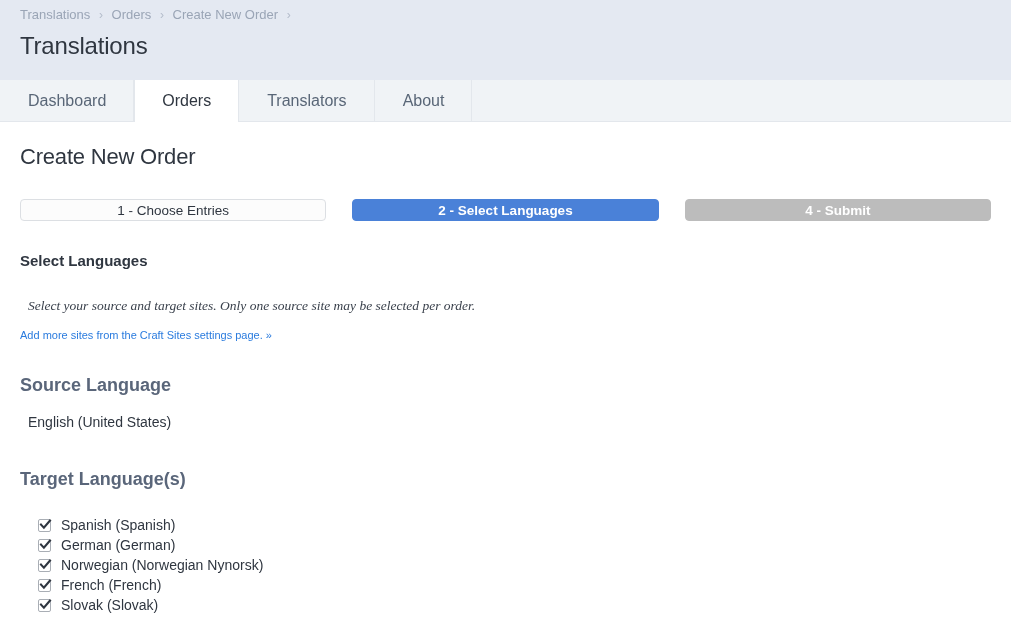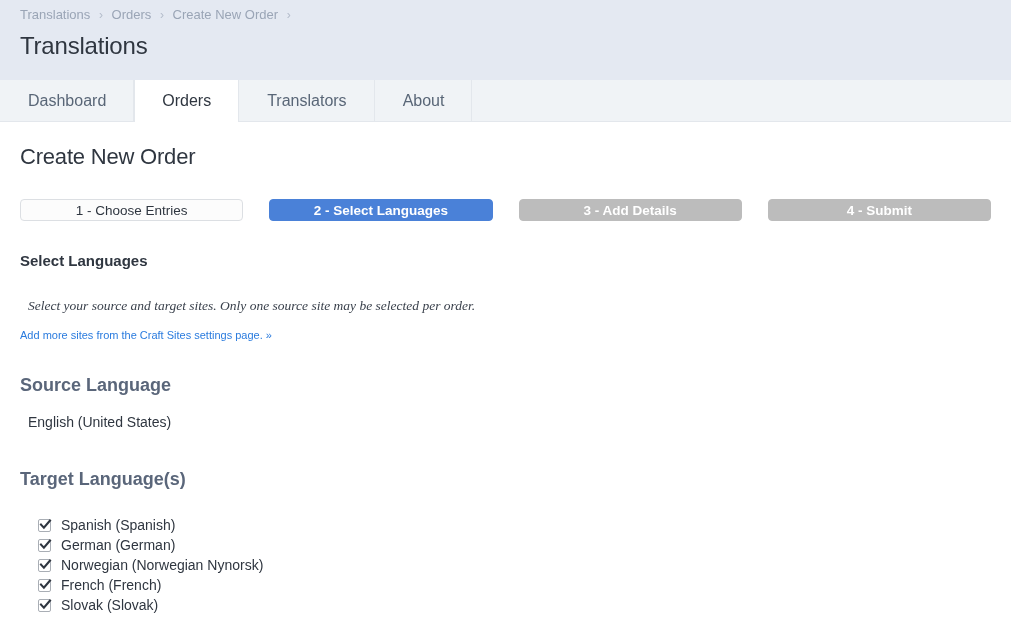--- a/index.html
+++ b/index.html
@@ -243,21 +243,20 @@
   <div class="tab">About</div>
 </div>
 
 <div class="content">
 
   <h2 class="page-title">Create New Order</h2>
 
   <div class="steps">
     <div class="step inactive-light">1 - Choose Entries</div>
     <div class="step current">2 - Select Languages</div>
-    <div class="step disabled">3 - Add Details</div>
     <div class="step disabled">4 - Submit</div>
   </div>
 
   <h3 class="section-heading">Select Languages</h3>
 
   <p class="section-desc">Select your source and target sites. Only one source site may be selected per order.</p>
   <a class="section-link" href="#">Add more sites from the Craft Sites settings page. »</a>
 
   <p class="field-label">Source Language</p>
   <p class="field-value">English (United States)</p>

